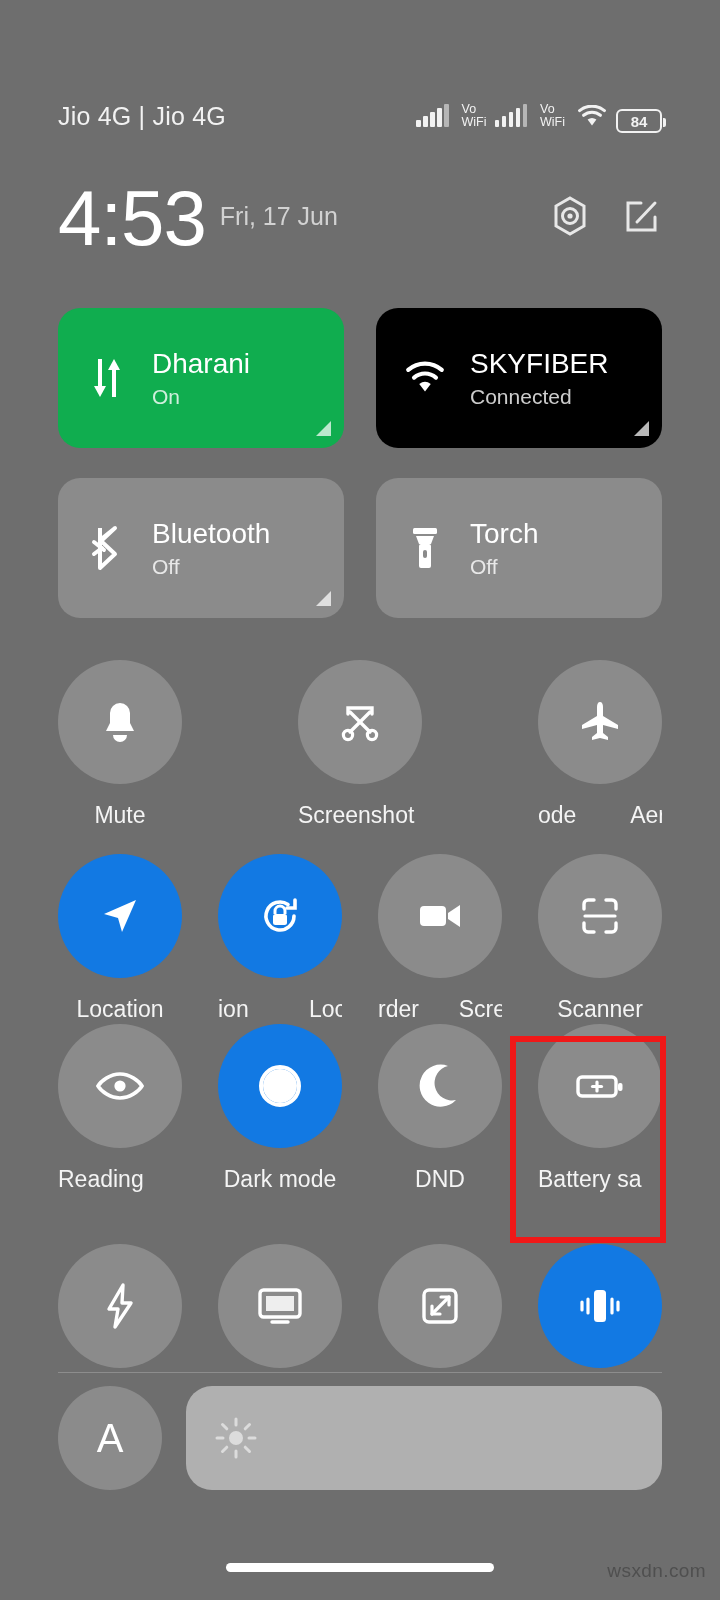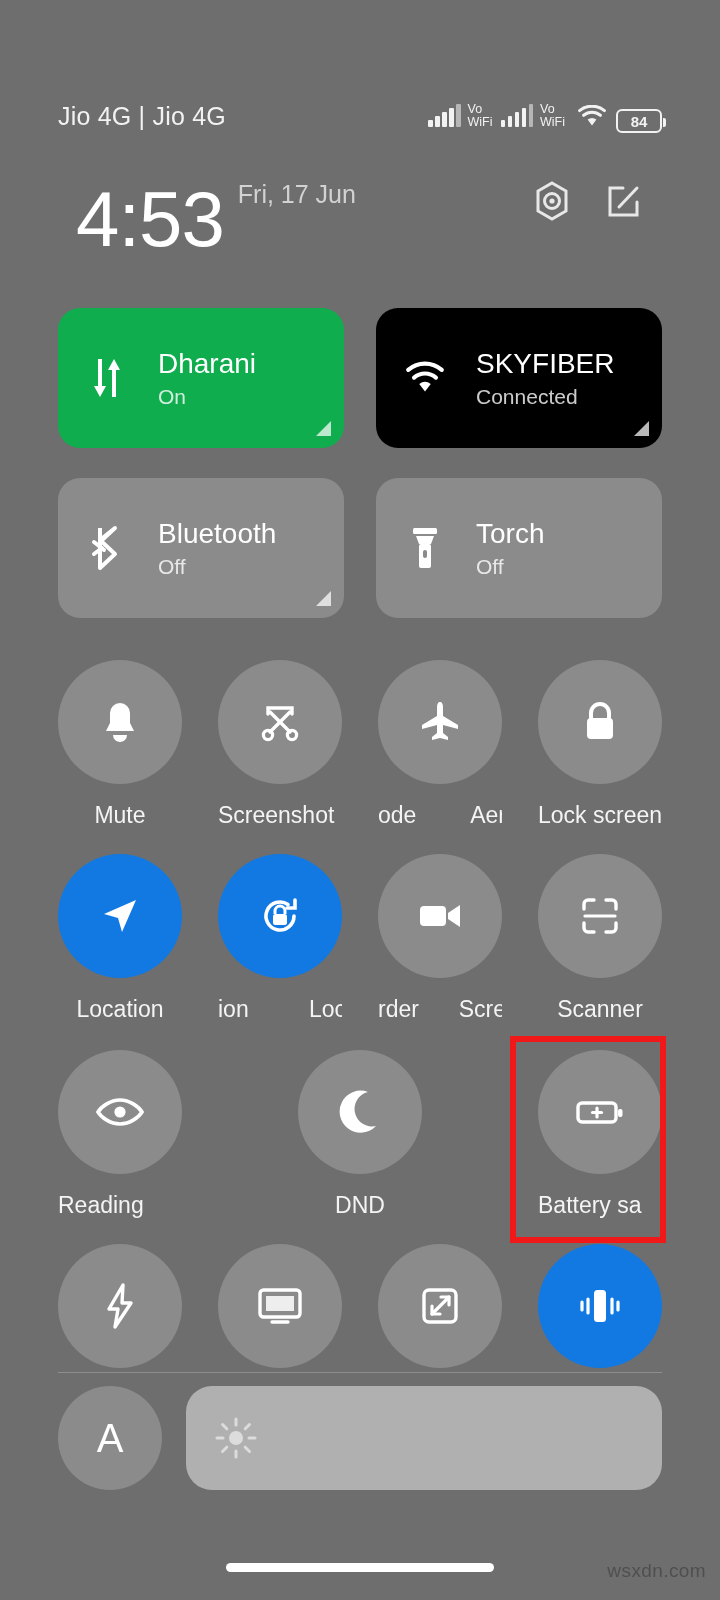--- a/index.html
+++ b/index.html
@@ -20,64 +20,64 @@
   }
   .carrier{ font-size:25px; letter-spacing:.2px; color:#f2f2f2; }
   .sb-right{ display:flex; align-items:center; gap:6px; }
   .bars{ display:flex; align-items:flex-end; gap:2.5px; height:22px; }
   .bars i{ display:block; width:4.5px; background:#f2f2f2; border-radius:1px; }
   .bars i:nth-child(1){ height:7px; }
   .bars i:nth-child(2){ height:11px; }
   .bars i:nth-child(3){ height:15px; }
   .bars i:nth-child(4){ height:19px; }
   .bars i:nth-child(5){ height:23px; opacity:.55; }
-  .vowifi{ font-size:12.5px; line-height:13px; text-align:left; color:#f2f2f2; margin:0 2px 0 1px; }
+  .vowifi{ font-size:12.5px; line-height:13px; text-align:left; color:#f2f2f2; margin:0 2px 0 7px; }
   .wifi-sb{ margin:0 3px 0 4px; }
   .battery{
     width:46px; height:24px; border:2.5px solid #f2f2f2; border-radius:6px;
     display:flex; align-items:center; justify-content:center; position:relative;margin-top:10px;
   }
   .battery:after{
     content:""; position:absolute; right:-6px; top:7px; width:3.5px; height:9px;
     background:#f2f2f2; border-radius:0 2px 2px 0;
   }
   .battery span{ font-size:15px; font-weight:bold; color:#f2f2f2; }
 
   
   .clockrow{
-    position:absolute; left:0; top:180px; width:720px; height:100px;
-    display:flex; align-items:flex-start; padding:0 76px;
+    position:absolute; left:0; top:168px; width:720px; height:100px;
+    display:flex; align-items:center; padding:0 58px;
   }
   .time{ font-size:78px; font-weight:300; line-height:78px; letter-spacing:-1px; color:#fff; }
   .date{ font-size:25px; color:#d2d2d2; margin-left:14px; padding-bottom:4px; }
   .clock-actions{ margin-left:auto; display:flex; align-items:center; gap:32px; padding-bottom:4px; }
 
   
   .bigrow{ position:absolute; left:58px; width:604px; display:flex; gap:32px; }
   .bigrow.r1{ top:308px; }
   .bigrow.r2{ top:478px; }
   .bigtile{
     position:relative; width:286px; height:140px; border-radius:22px;
-    display:flex; align-items:center; padding-left:26px; gap:28px;
+    display:flex; align-items:center; padding-left:26px; gap:22px;
     background:rgba(255,255,255,.20);
   }
   .bigtile.on-green{ background:#10ad4f; }
   .bigtile.on-blue{ background:#000000; }
   .bigtile .bt-ico{ width:46px; display:flex; align-items:center; justify-content:center; }
   .bt-text{ display:flex; flex-direction:column; gap:5px; }
   .bt-title{ font-size:28px; color:#fff; }
   .bt-sub{ font-size:21px; color:rgba(255,255,255,.80); }
   .corner{
     position:absolute; right:13px; bottom:12px; width:0; height:0;
     border-left:15px solid transparent; border-bottom:15px solid rgba(255,255,255,.72);
   }
 
   
   .grid{ position:absolute; left:58px; width:604px; display:flex; justify-content:space-between; }
-  .g1{ top:660px; } .g2{ top:854px; } .g3{ top:1050px;gap:20px; } .g4{ top:1244px; }
+  .g1{ top:660px; } .g2{ top:854px; } .g3{ top:1024px;gap:20px; } .g4{ top:1244px; }
   .cell{ width:124px; display:flex; flex-direction:column; align-items:center; }
   .circle{
     width:124px; height:124px; border-radius:50%;
     background:rgba(255,255,255,.20);
     display:flex; align-items:center; justify-content:center;
   }
   .circle.active{ background:#1279e3; }
   .clabel{
     margin-top:16px; width:124px; height:30px; overflow:hidden;
     font-size:23px; color:#f4f4f4; white-space:nowrap;
@@ -278,29 +278,20 @@
     <div class="circle">
       <svg width="48" height="48" viewBox="0 0 48 48">
         <path d="M24 4 c2 0 3 2 3 5 v9 l15 9 v4 l-15 -4 v8 l5 4 v3 l-8 -2 l-8 2 v-3 l5 -4 v-8 l-15 4 v-4 l15 -9 V9 c0 -3 1 -5 3 -5 Z" fill="#fff"></path>
       </svg>
     </div>
     <div class="clabel marquee">
       <span class="m-a">ode</span>
       <span class="m-b">Aer</span>
     </div>
   </div>
-  <div class="cell">
-    <div class="circle">
-      <svg width="42" height="48" viewBox="0 0 42 48">
-        <path d="M12 20 V15 a9 9 0 0 1 18 0 v5" stroke="#fff" stroke-width="4" fill="none" stroke-linecap="round"></path>
-        <rect x="8" y="20" width="26" height="21" rx="4" fill="#fff"></rect>
-      </svg>
-    </div>
-    <div class="clabel clip">Lock screen</div>
-  </div>
 </div>
 
 <div class="grid g2">
   <div class="cell">
     <div class="circle active">
       <svg width="48" height="48" viewBox="0 0 48 48">
         <path d="M40 8 L8 22 l14 4 l4 14 Z" fill="#fff"></path>
       </svg>
     </div>
     <div class="clabel">Location</div>
@@ -347,20 +338,30 @@
 
 <div class="grid g3">
   <div class="cell">
     <div class="circle">
       <svg width="52" height="36" viewBox="0 0 52 36">
         <path d="M26 6 c10 0 19 7 22 12 c-3 5 -12 12 -22 12 S7 23 4 18 C7 13 16 6 26 6 Z" stroke="#fff" stroke-width="3.6" fill="none"></path>
         <circle cx="26" cy="18" r="5.6" fill="#fff"></circle>
       </svg>
     </div>
     <div class="clabel clip">Reading</div>
+  </div>
+  <div class="cell">
+    <div class="circle active">
+      <svg width="52" height="52" viewBox="0 0 52 52">
+        <circle cx="26" cy="26" r="19" stroke="#fff" stroke-width="4" fill="none"></circle>
+        <path d="M26 9 a17 17 0 0 0 0 34 Z" fill="#fff" transform="translate(0,0)"></path>
+        <path d="M26 9 a17 17 0 0 1 0 34 Z" fill="#fff"></path>
+      </svg>
+    </div>
+    <div class="clabel">Dark mode</div>
   </div>
   <div class="cell">
     <div class="circle">
       <svg width="44" height="48" viewBox="0 0 44 48">
         <path d="M30 4 a21 21 0 1 0 8 34 A17 17 0 0 1 30 4 Z" fill="#fff"></path>
       </svg>
     </div>
     <div class="clabel">DND</div>
   </div>
   <div class="cell">

